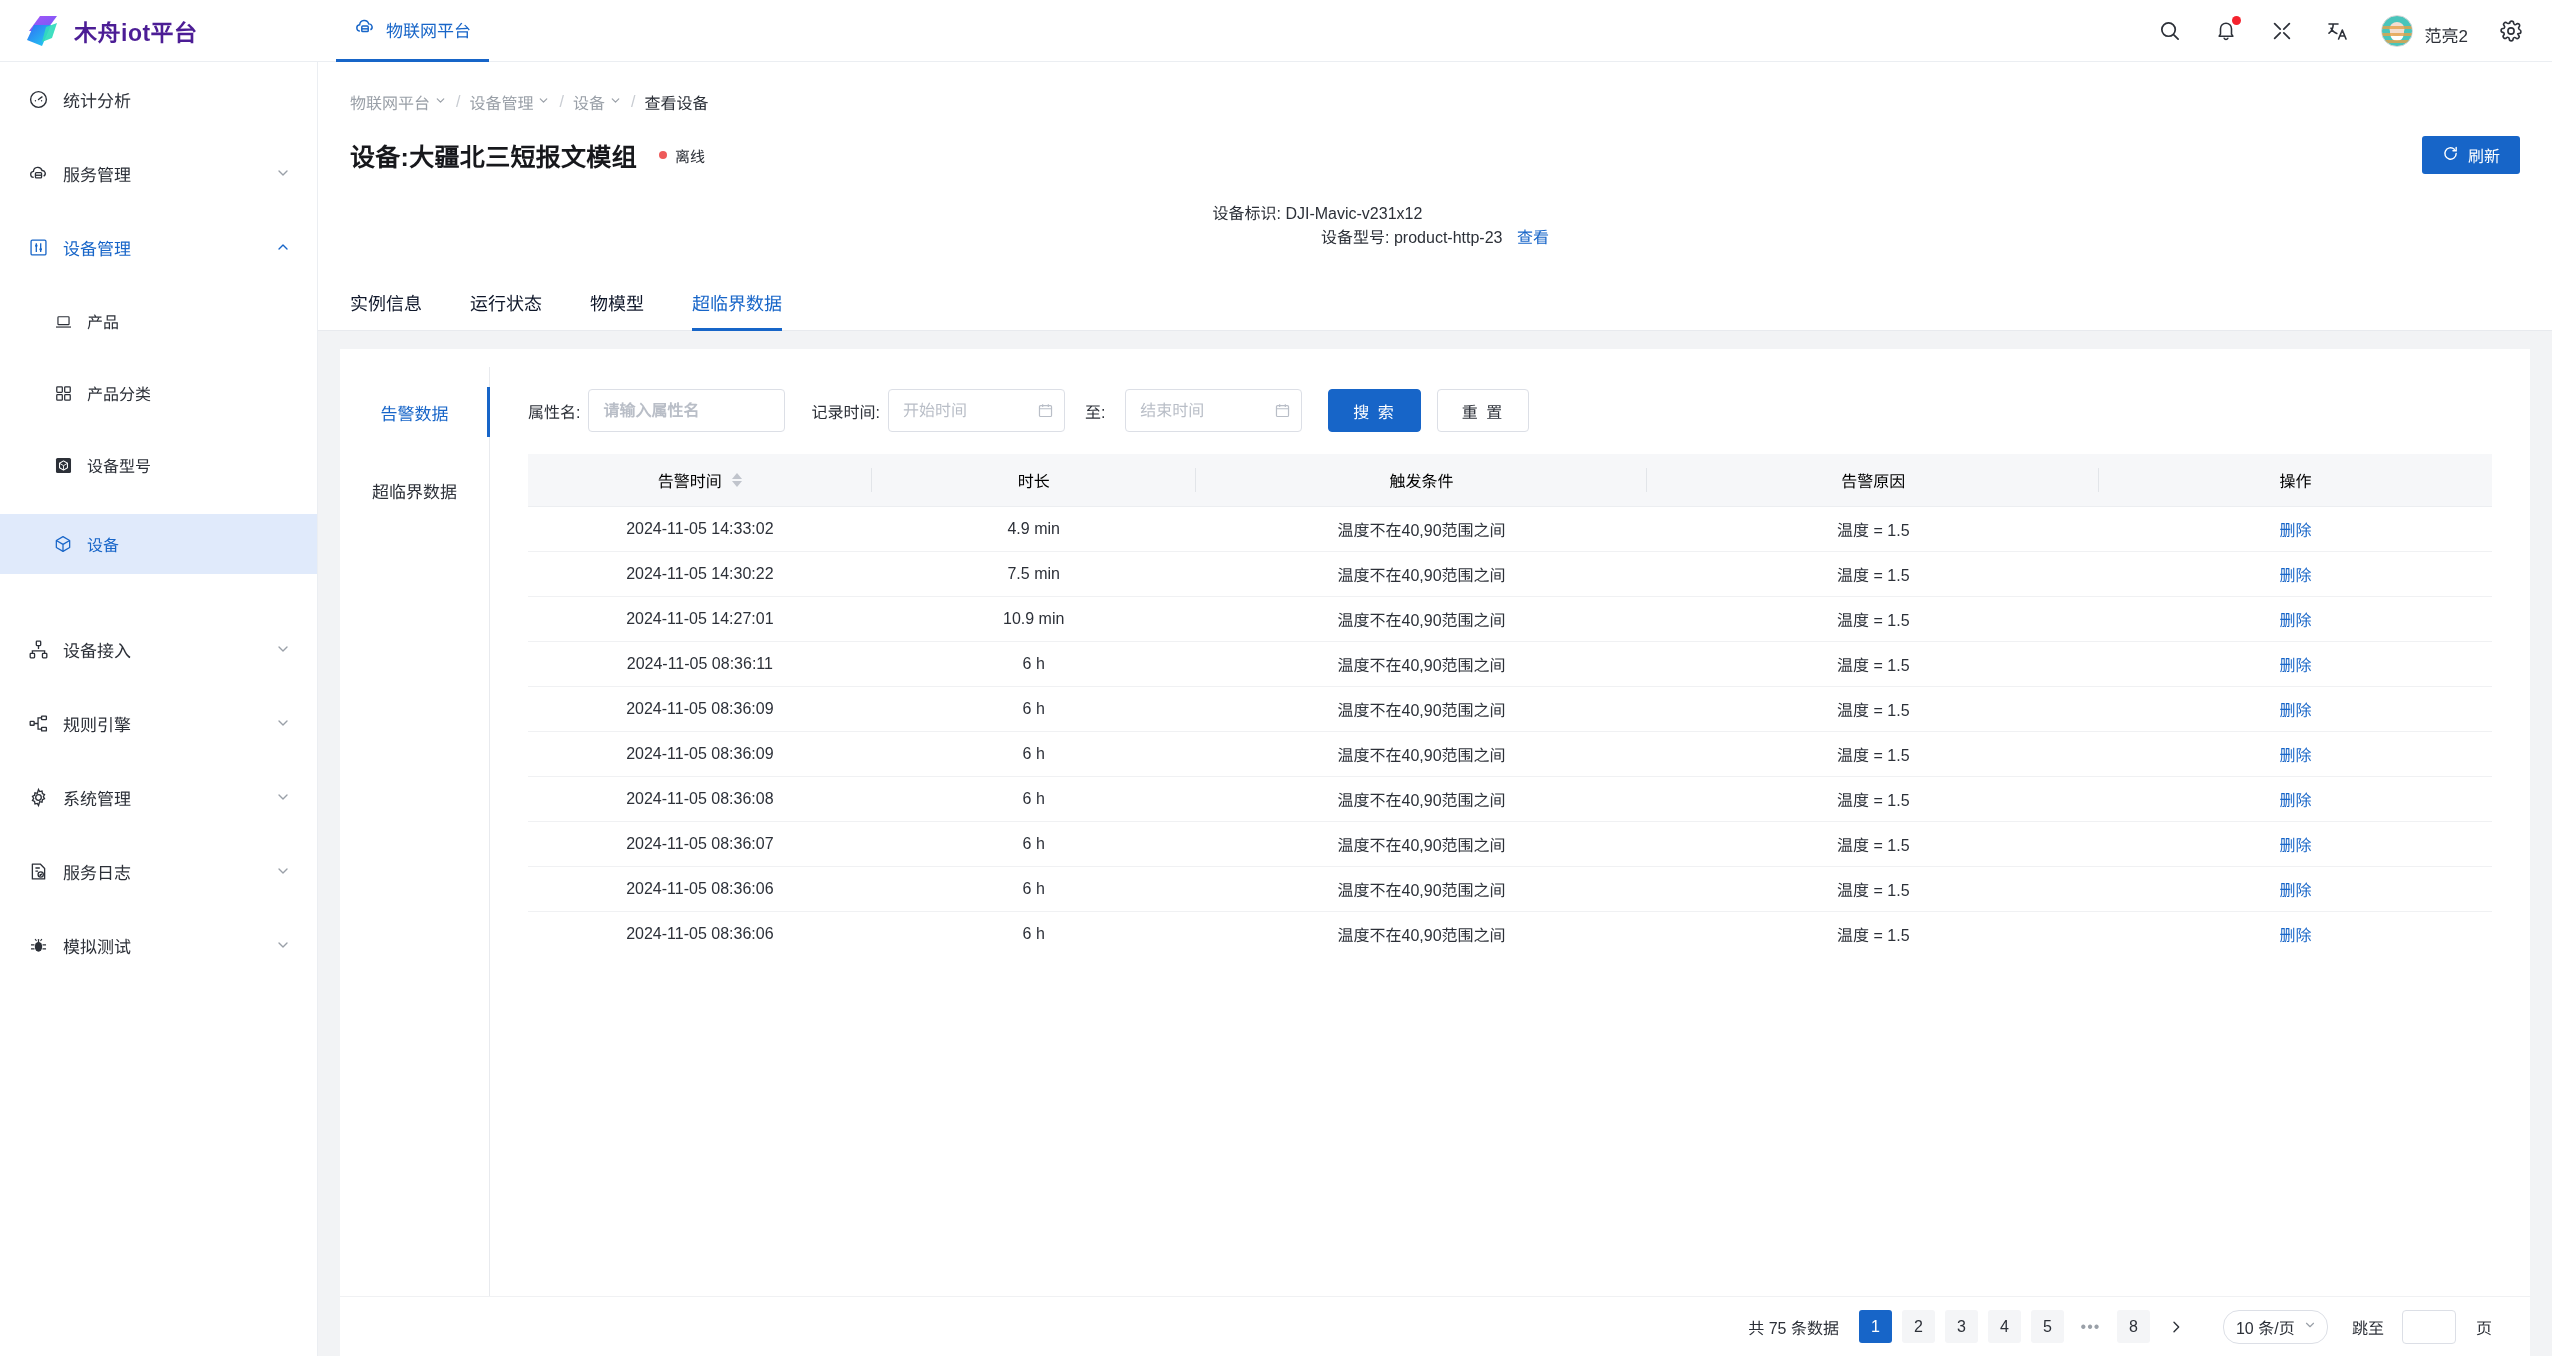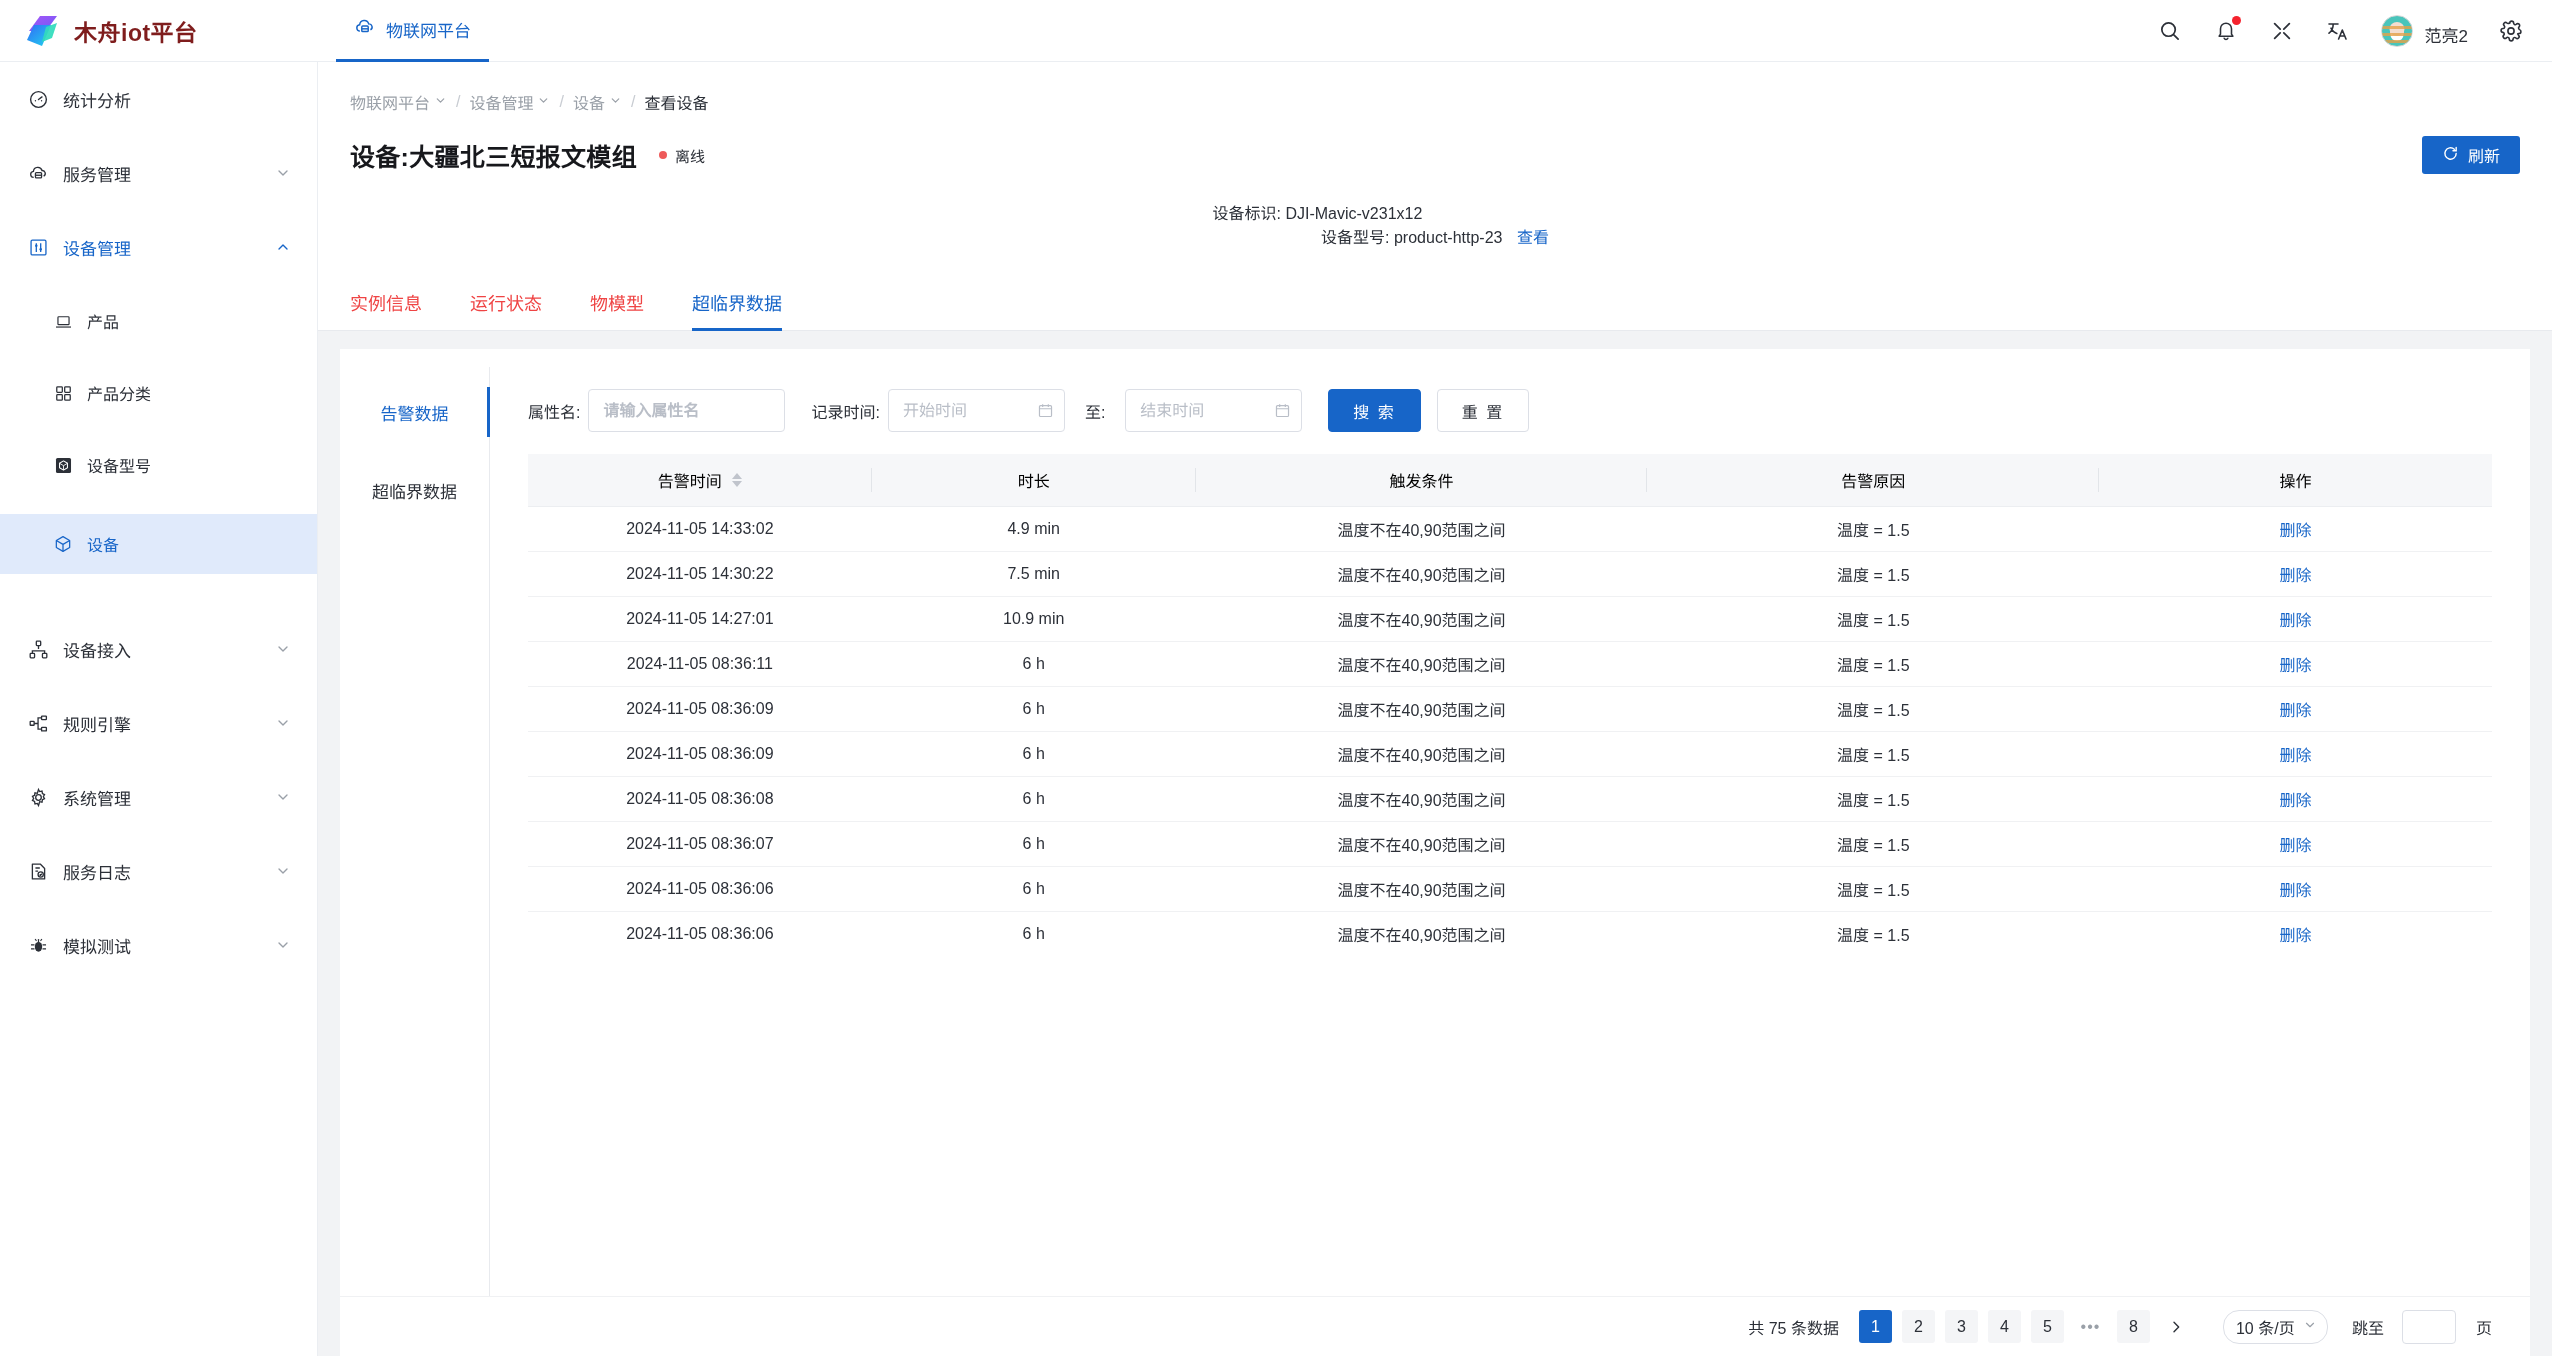--- a/index.html
+++ b/index.html
@@ -19,21 +19,21 @@
     display: flex; align-items: stretch;
     border-bottom: 1px solid #ebeef2;
     position: relative; z-index: 20;
   }
   .brand {
     width: 318px; min-width: 318px;
     display: flex; align-items: center; gap: 14px;
     padding-left: 26px;
   }
   .brand-logo { width: 34px; height: 34px; position: relative; flex: none; }
-  .brand-name { font-size: 23px; font-weight: 700; color: #7f1d1d; letter-spacing: .5px; }
+  .brand-name { font-size: 23px; font-weight: 700; color: #4c1d95; letter-spacing: .5px; }
 
   .top-tabs { display: flex; align-items: stretch; padding-left: 18px; }
   .top-tab {
     display: flex; align-items: center; gap: 10px;
     padding: 0 18px; font-size: 17px; color: #1765c8;
     border-bottom: 3px solid #1765c8; cursor: pointer;
     height: 62px;
   }
   .top-right {
     margin-left: auto; display: flex; align-items: center;
@@ -134,21 +134,21 @@
   .meta-k { color: #2c3038; }
   .meta-v { color: #2c3038; }
   .meta-link { color: #1765c8; cursor: pointer; margin-left: 10px; }
 
   .tabs {
     display: flex; align-items: flex-end; gap: 48px;
     padding: 28px 0 0 32px; border-bottom: 1px solid #e8eaee;
     margin-top: 12px;
   }
   .tab {
-    font-size: 18px; color: #ef4444; padding-bottom: 13px;
+    font-size: 18px; color: #0f172a; padding-bottom: 13px;
     cursor: pointer; border-bottom: 3px solid transparent;
     position: relative; top: 1px;
   }
   .tab.active { color: #1765c8; border-bottom-color: #1765c8; font-weight: 400; }
 
   .content-area {
     flex: 1; min-height: 0; background: #f2f3f5;
     padding: 18px 0 0 0; display: flex; flex-direction: column;
   }
   .panel {

